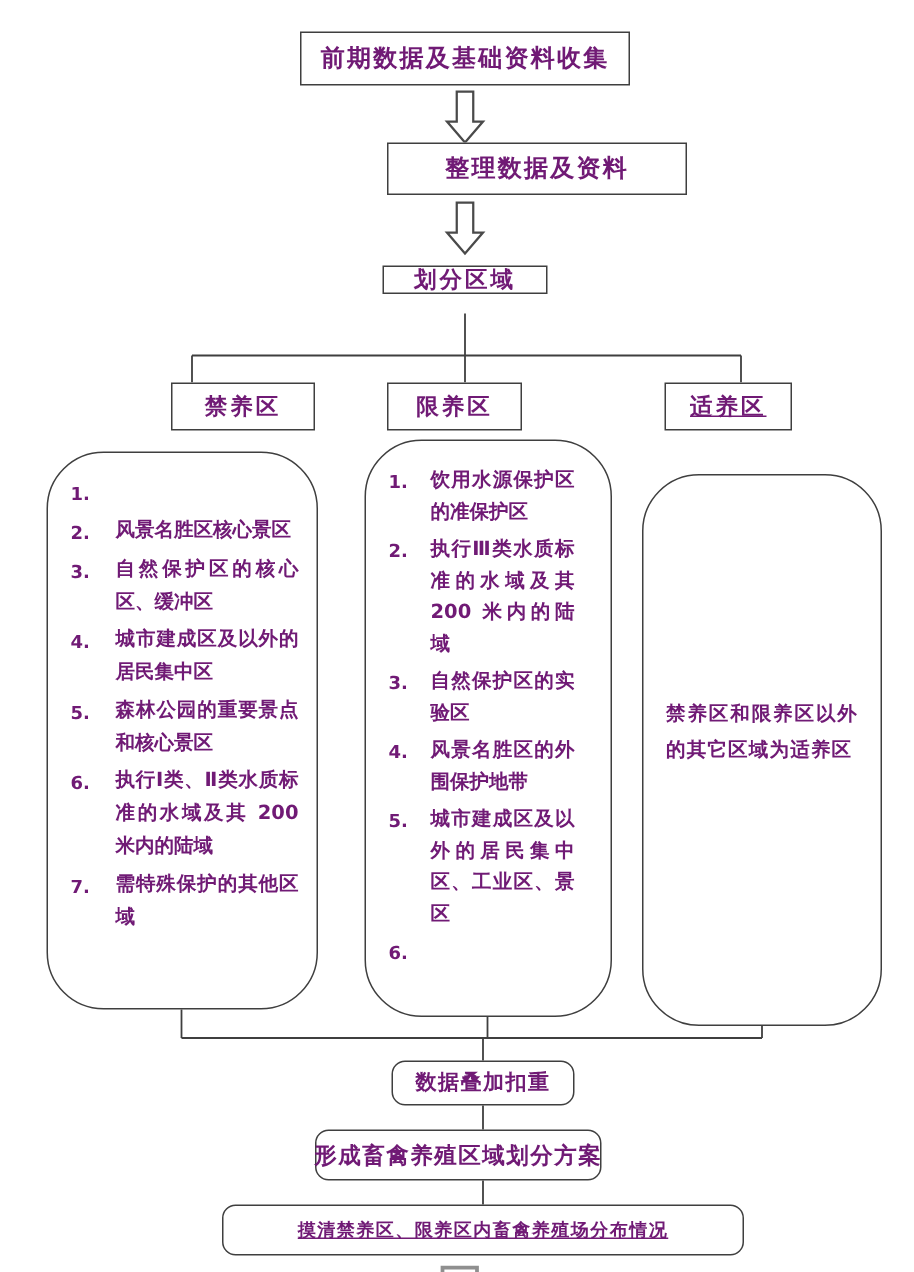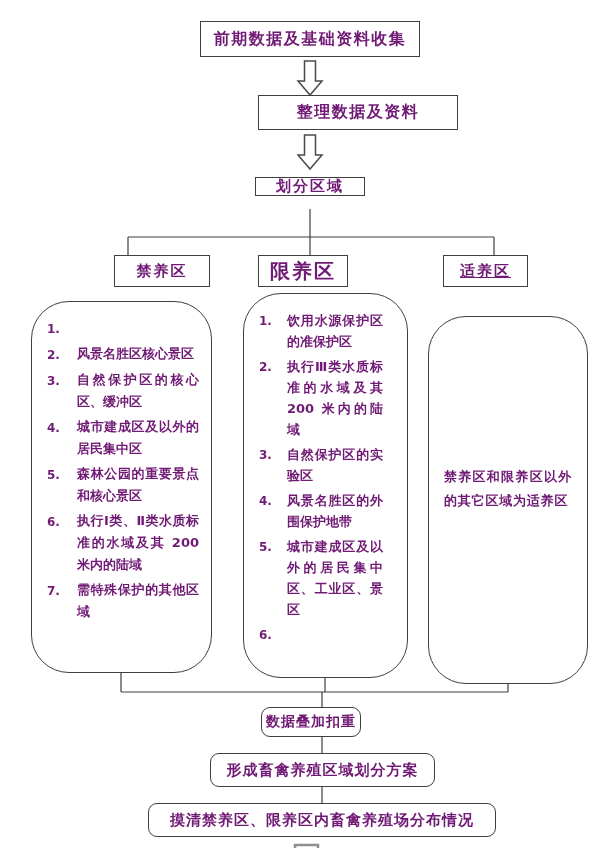--- a/index.html
+++ b/index.html
@@ -31,30 +31,30 @@
     width:128px; font-size:13px; line-height:24px; font-weight:600;
     letter-spacing:0.8px; text-align:justify; text-justify:inter-character;
     margin-top:-22px;
   }
   
   #box-collect  { left:200px; top:21px;  width:220px; height:36px; font-size:16px; letter-spacing:1.5px; }
   #box-organize { left:222px; top:95px;  width:200px; height:35px; font-size:16px; letter-spacing:1.5px;margin-left:36px; }
   #box-divide   { left:255px; top:177px; width:110px; height:19px; font-size:15px; letter-spacing:2px; }
   
   #label-forbidden  { left:96px;  top:255px; width:96px; height:32px; font-size:15px; letter-spacing:2px;margin-left:18px; }
-  #label-restricted { left:258px; top:255px; width:90px; height:32px; font-size:20px; letter-spacing:2px; }
+  #label-restricted { left:258px; top:255px; width:90px; height:32px; font-size:15px; letter-spacing:2px; }
   #label-suitable   { left:443px; top:255px; width:85px; height:32px; font-size:15px; letter-spacing:2px;text-decoration:underline; }
   
   #panel-forbidden  { left:31px;  top:301px; width:181px; height:372px; }
   #panel-restricted { left:243px; top:293px; width:165px; height:385px; }
   #panel-suitable   { left:428px; top:305px; width:160px; height:368px; }
   
-  #box-overlay { left:261px; top:707px; width:100px; height:30px; font-size:14px; letter-spacing:1px; }
-  #box-plan    { left:210px; top:753px; width:225px; height:34px; font-size:15px; letter-spacing:1px; }
-  #box-survey  { left:148px; top:803px; width:348px; height:34px; font-size:15px; letter-spacing:1px; }
+  #box-overlay { left:261px; top:707px; width:122px; height:30px; font-size:14px; letter-spacing:1px; }
+  #box-plan    { left:210px; top:753px; width:191px; height:34px; font-size:15px; letter-spacing:1px; }
+  #box-survey  { left:148px; top:803px; width:348px; height:34px; font-size:12px; letter-spacing:1px;text-decoration:underline; }
 </style>
 </head>
 <body>
 
 <div class="canvas">
 
   <svg class="connector-layer" viewBox="0 0 609 848" xmlns="http://www.w3.org/2000/svg">
 
     <g stroke="#3f3f3f" stroke-width="1.2">
       <line x1="310" y1="209" x2="310" y2="255"></line>

